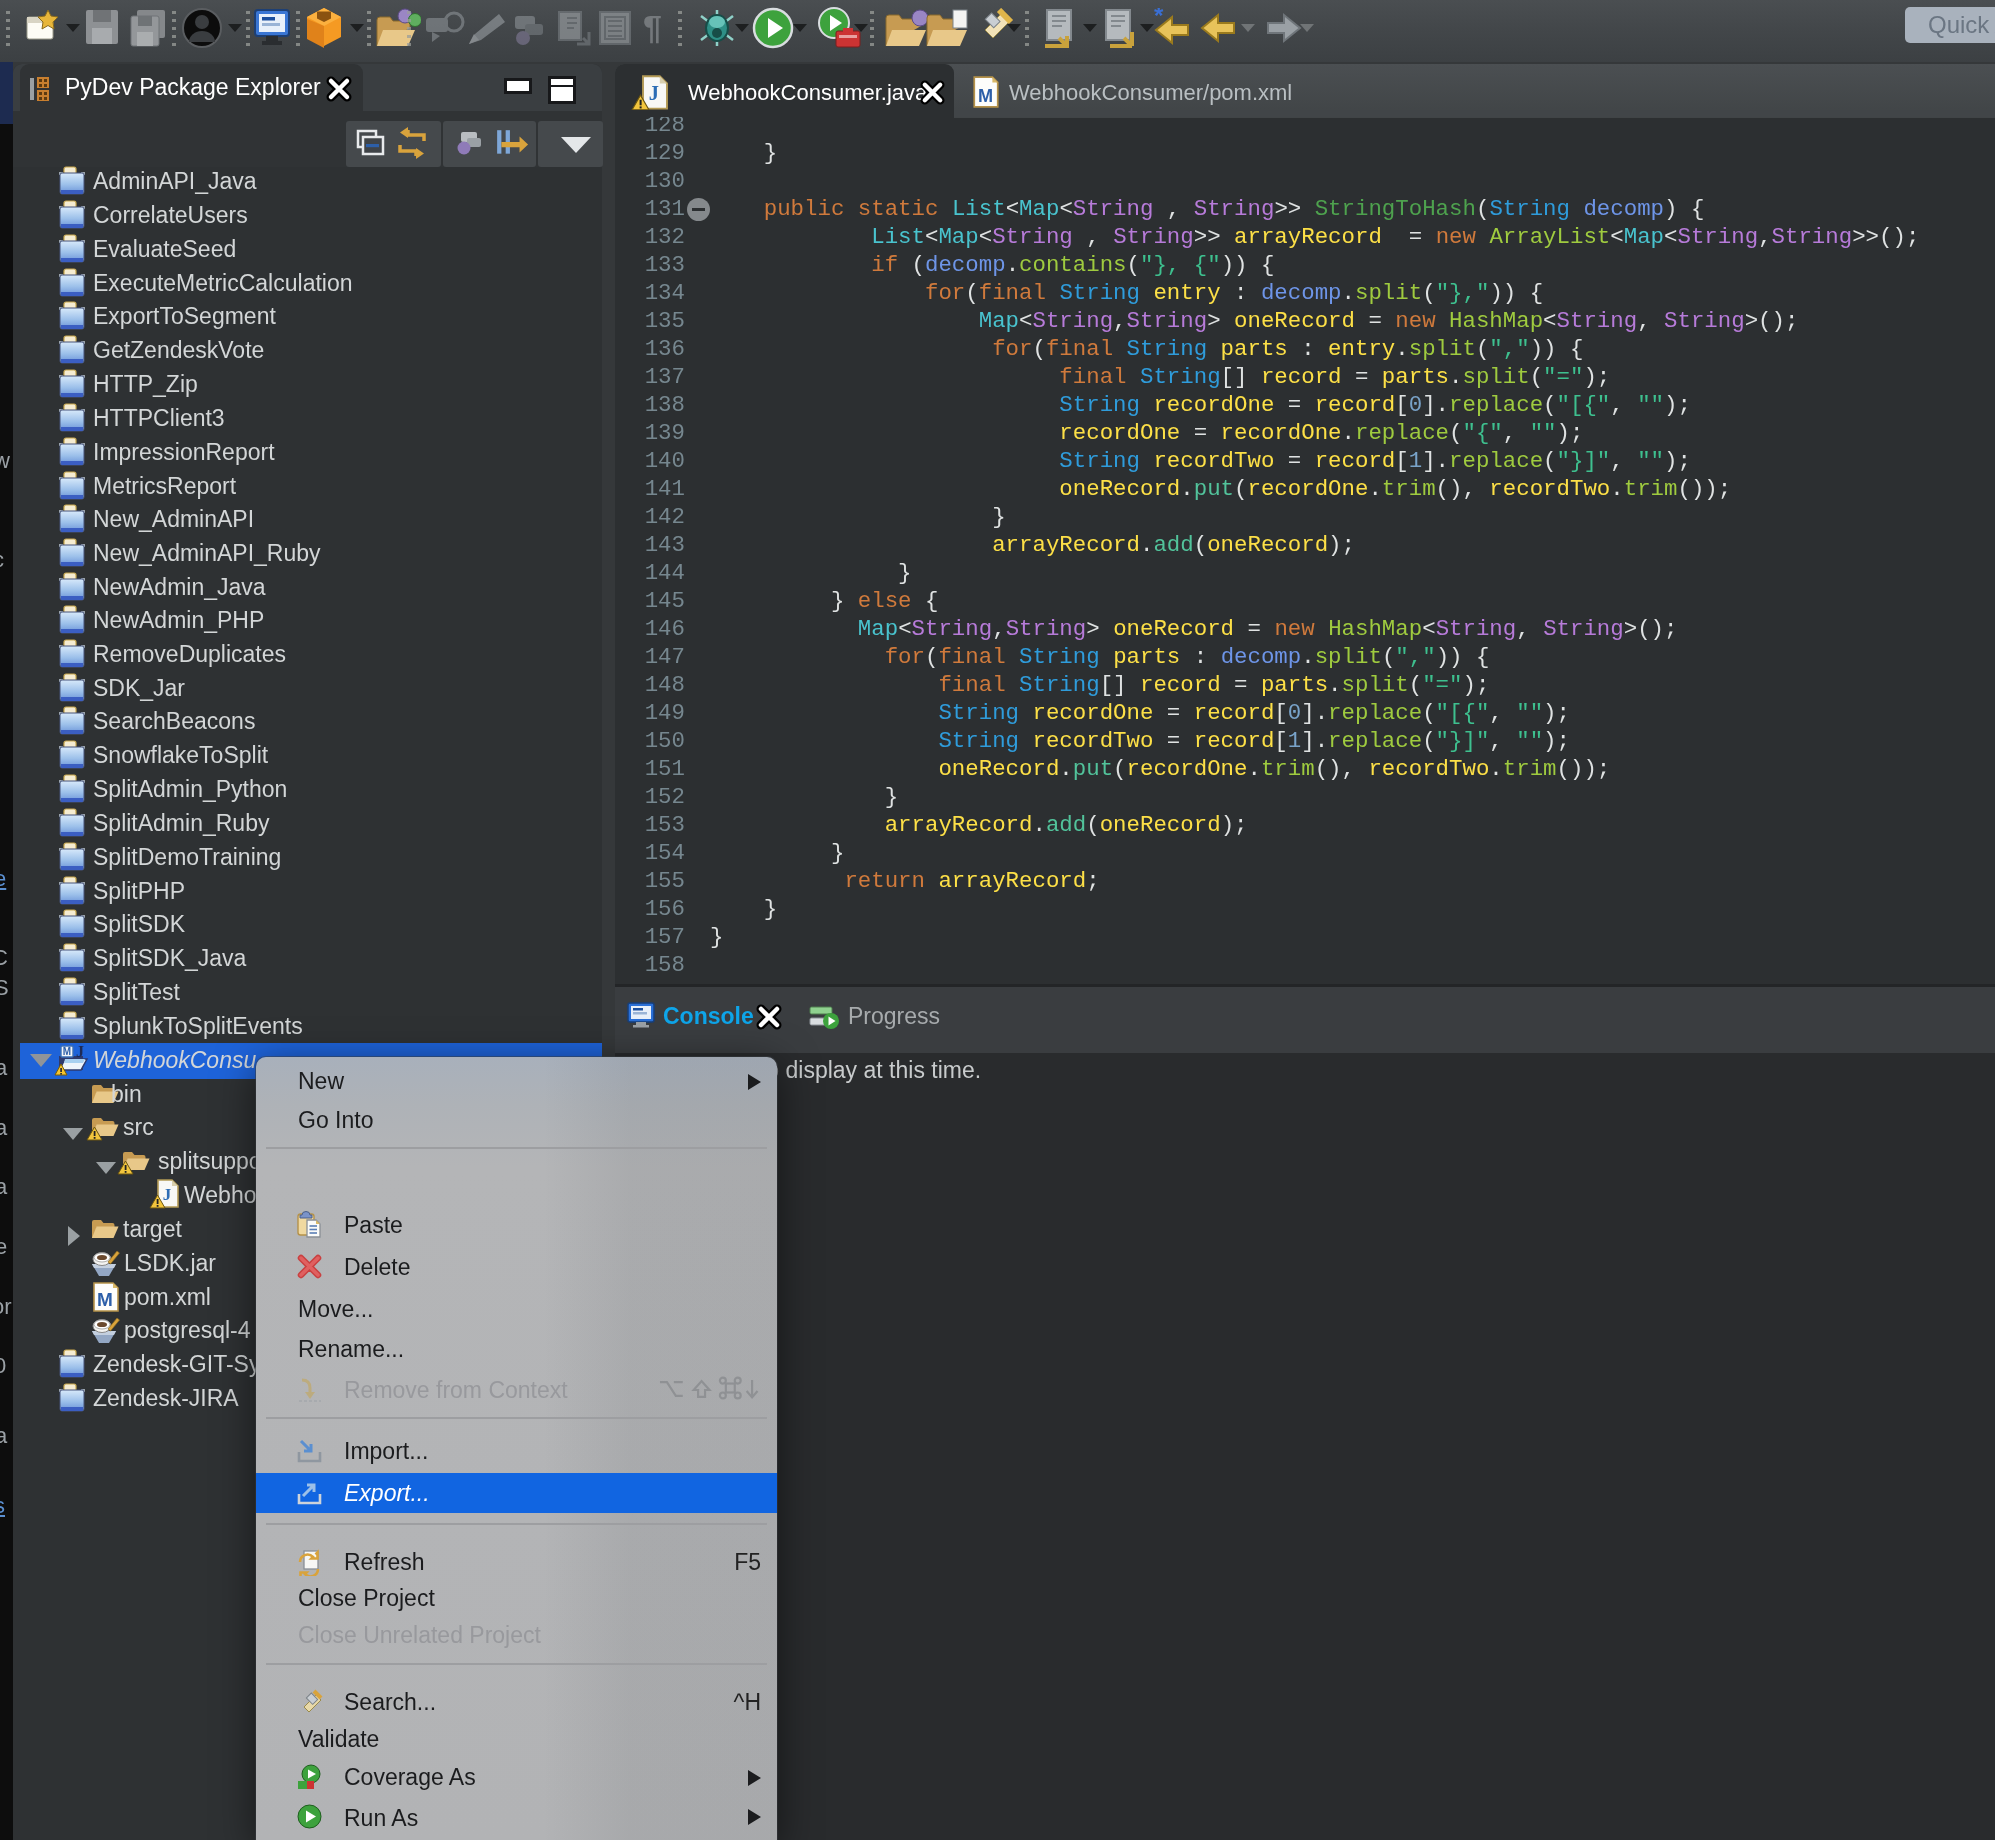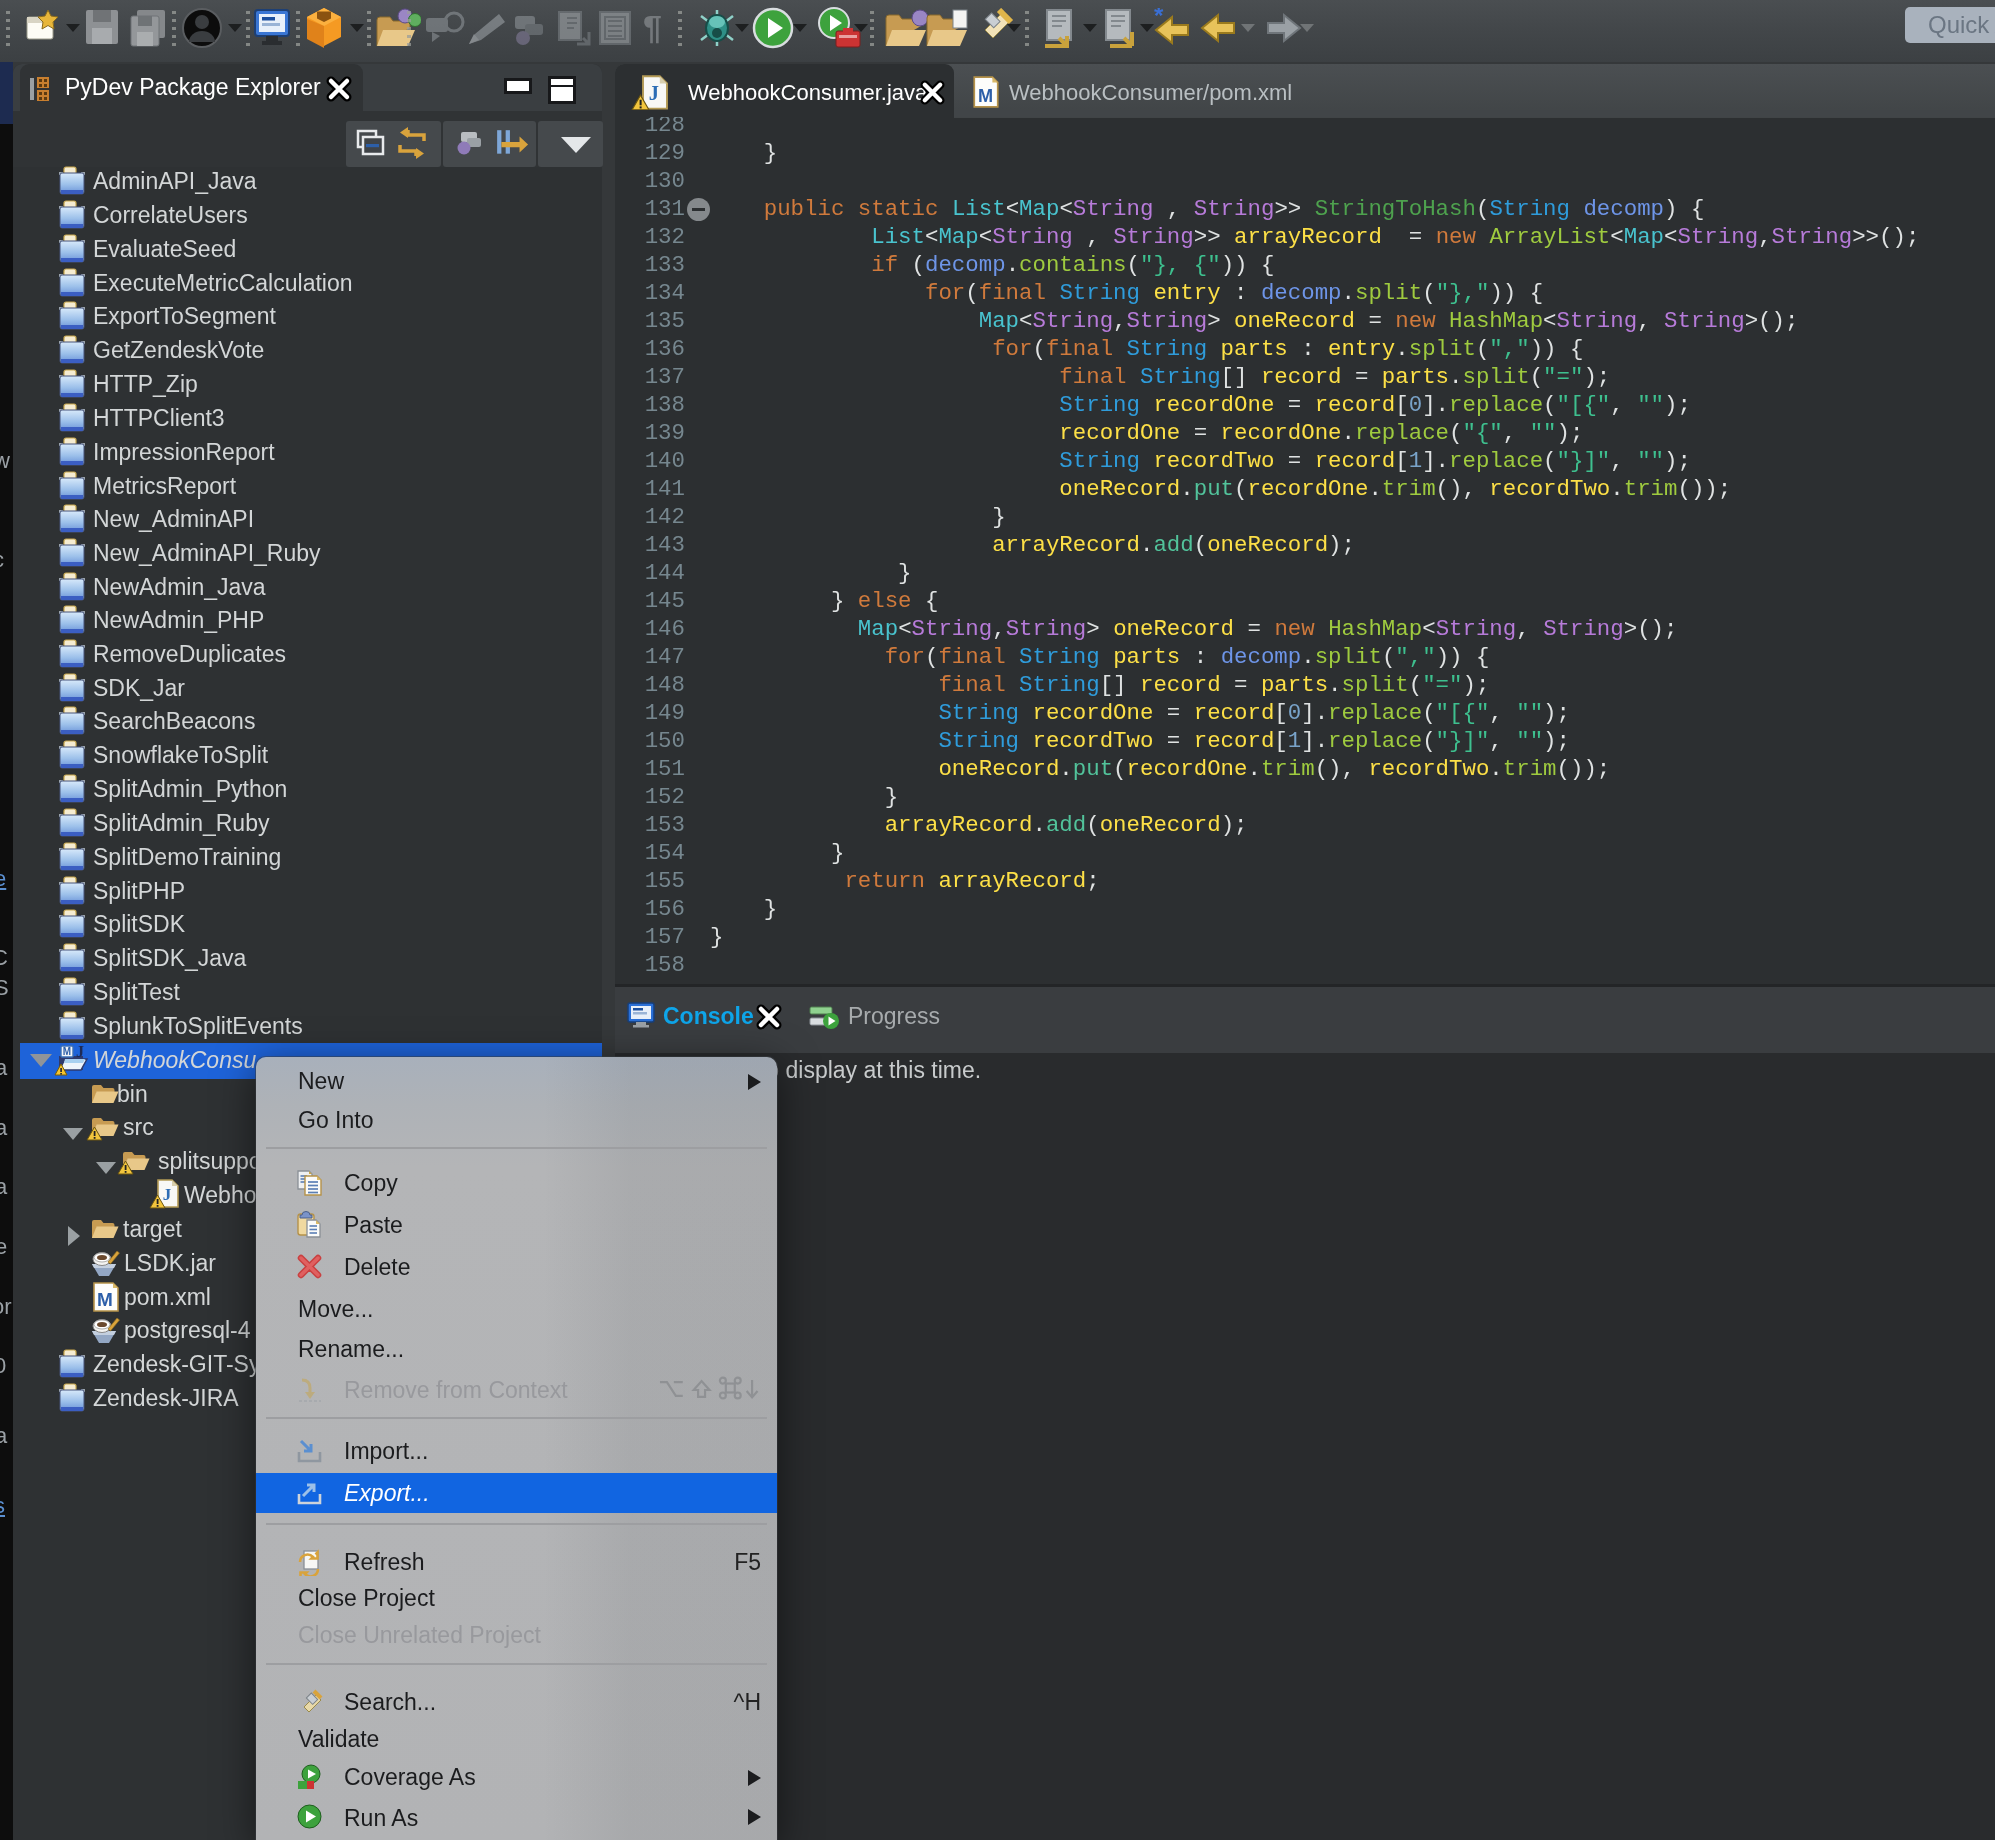--- a/index.html
+++ b/index.html
@@ -519,21 +519,21 @@
 <text x="27" y="13" font-size="16" font-weight="bold" fill="#1d2a55" text-anchor="middle" font-family="Liberation Serif">J</text>
 <path d="M2 31 l6-11 l6 11 z" fill="#f4c430" stroke="#7a5c00" stroke-width="1"></path>
 <rect x="7.2" y="24" width="1.8" height="4" fill="#333"></rect>
         <rect x="7.2" y="29" width="1.8" height="1.6" fill="#333"></rect>
 </svg>
   <div class="trow white" style="left:93px;top:1043px">WebhookConsu</div>
   <svg class="ticon" style="left:90px;top:1081px" viewBox="0 0 30 26">
 <path d="M2 22 V6 q0-2 2-2 h7 l2.5 3 h9 q2 0 2 2 v2 h-18 l-2.5 11 z" fill="#c79b52"></path>
 <path d="M2 22 l4.5-11.5 h22 l-5 11.5 z" fill="#e8c889"></path>
 </svg>
-  <div class="trow" style="left:117px;top:1077px">bin</div>
+  <div class="trow" style="left:111px;top:1077px">bin</div>
   <div class="abs" style="left:63px;top:1128px;width:0;height:0;border-left:10px solid transparent;border-right:10px solid transparent;border-top:12px solid #9aa0a3"></div>
   <svg class="ticon" style="left:90px;top:1114px" viewBox="0 0 30 26">
 <path d="M2 22 V6 q0-2 2-2 h7 l2.5 3 h9 q2 0 2 2 v2 h-18 l-2.5 11 z" fill="#c79b52"></path>
 <path d="M2 22 l4.5-11.5 h22 l-5 11.5 z" fill="#e8c889"></path>
 </svg>
   <svg class="ticon" style="left:86px;top:1126px;width:17px;height:15px" viewBox="0 0 17 15">
 <path d="M1 14 l7.5-13 l7.5 13 z" fill="#f2c53d" stroke="#6b5510" stroke-width="1"></path>
 <rect x="7.7" y="5" width="1.8" height="5" fill="#222"></rect>
         <rect x="7.7" y="11" width="1.8" height="1.8" fill="#222"></rect>
 </svg>
@@ -711,40 +711,20 @@
     <div class="abs" style="left:0;top:0;width:521px;height:784px;border-radius:10px 10px 0 0;background:linear-gradient(90deg,rgba(0,0,0,0) 55%,rgba(30,36,42,0.07) 72%);pointer-events:none"></div>
 
     <div class="mi " style="top:4px;height:40px;line-height:40px">
         <span class="txt" style="left:42px">New</span>
         <span class="marrow"></span>
       </div>
     <div class="mi " style="top:43px;height:40px;line-height:40px">
         <span class="txt" style="left:42px">Go Into</span>
       </div>
     <div class="msep" style="top:90px"></div>
-    <div class="mi " style="top:105px;height:42px;line-height:42px">
-        <span class="txt" style="left:88px">Copy</span>
-        <svg class="mico" viewBox="0 0 27 27">
-<path d="M2 2 h11 l3 3 v15 h-14 z" fill="#eef0f2" stroke="#8a9096" stroke-width="1.3"></path>
-<path d="M13 2 l3 3 h-3 z" fill="#c9a84d"></path>
-<g stroke="#5b7fb5" stroke-width="1.6">
-            <line x1="4.5" y1="7" x2="11" y2="7"></line>
-            <line x1="4.5" y1="10" x2="11" y2="10"></line>
-            <line x1="4.5" y1="13" x2="11" y2="13"></line>
-          </g>
-<path d="M9 7 h12 l4 4 v15 h-16 z" fill="#fbfbf9" stroke="#b5924a" stroke-width="1.4"></path>
-<path d="M21 7 l4 4 h-4 z" fill="#d9b969"></path>
-<g stroke="#5b7fb5" stroke-width="1.7">
-            <line x1="12" y1="13" x2="22" y2="13"></line>
-            <line x1="12" y1="16.5" x2="22" y2="16.5"></line>
-            <line x1="12" y1="20" x2="22" y2="20"></line>
-            <line x1="12" y1="23.5" x2="22" y2="23.5"></line>
-          </g>
-</svg>
-      </div>
     <div class="mi " style="top:147px;height:42px;line-height:42px">
         <span class="txt" style="left:88px">Paste</span>
         <svg class="mico" viewBox="0 0 27 27">
 <rect x="2" y="3" width="16" height="21" rx="2.5" fill="#f0d9a0" stroke="#b5924a" stroke-width="1.4"></rect>
 <path d="M6 4 a4 3.5 0 0 1 8 0 h2 v3 h-12 v-3 z" fill="#7a93c9" stroke="#4a5f8a" stroke-width="1"></path>
 <path d="M11 9 h9 l4 4 v13 h-13 z" fill="#fbfbf9" stroke="#8a9096" stroke-width="1.3"></path>
 <path d="M20 9 l4 4 h-4 z" fill="#d9b969"></path>
 <g stroke="#5b7fb5" stroke-width="1.6">
             <line x1="13.5" y1="15" x2="21" y2="15"></line>
             <line x1="13.5" y1="18.5" x2="21" y2="18.5"></line>

